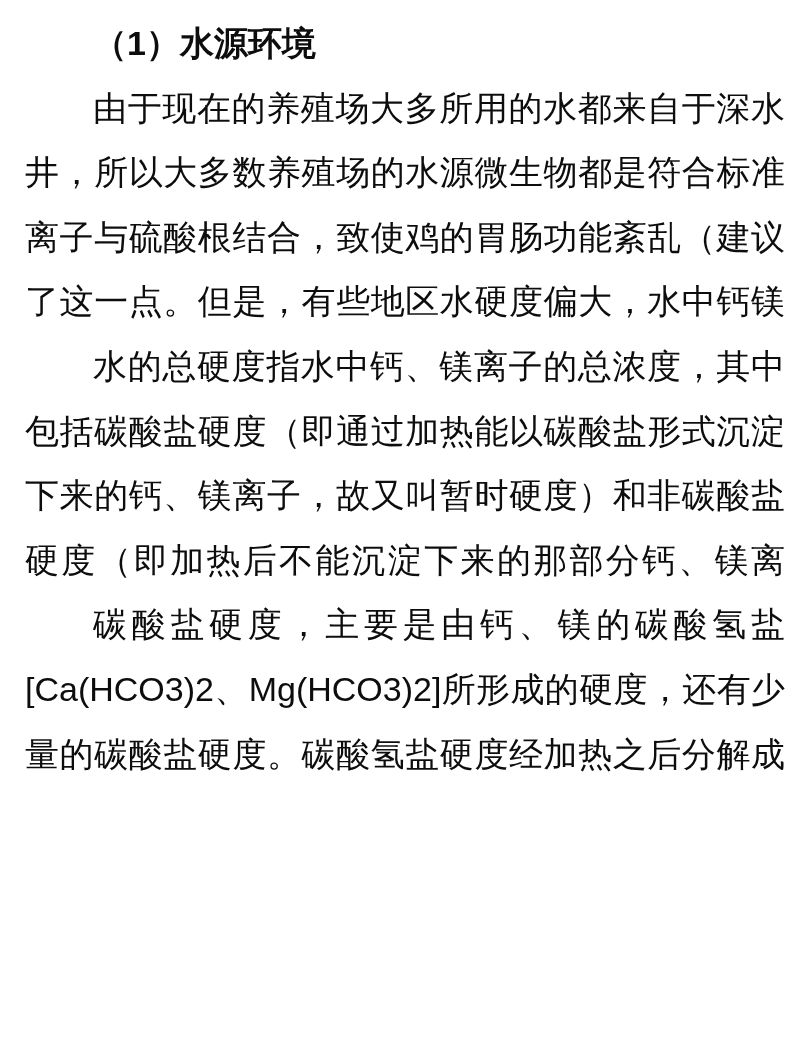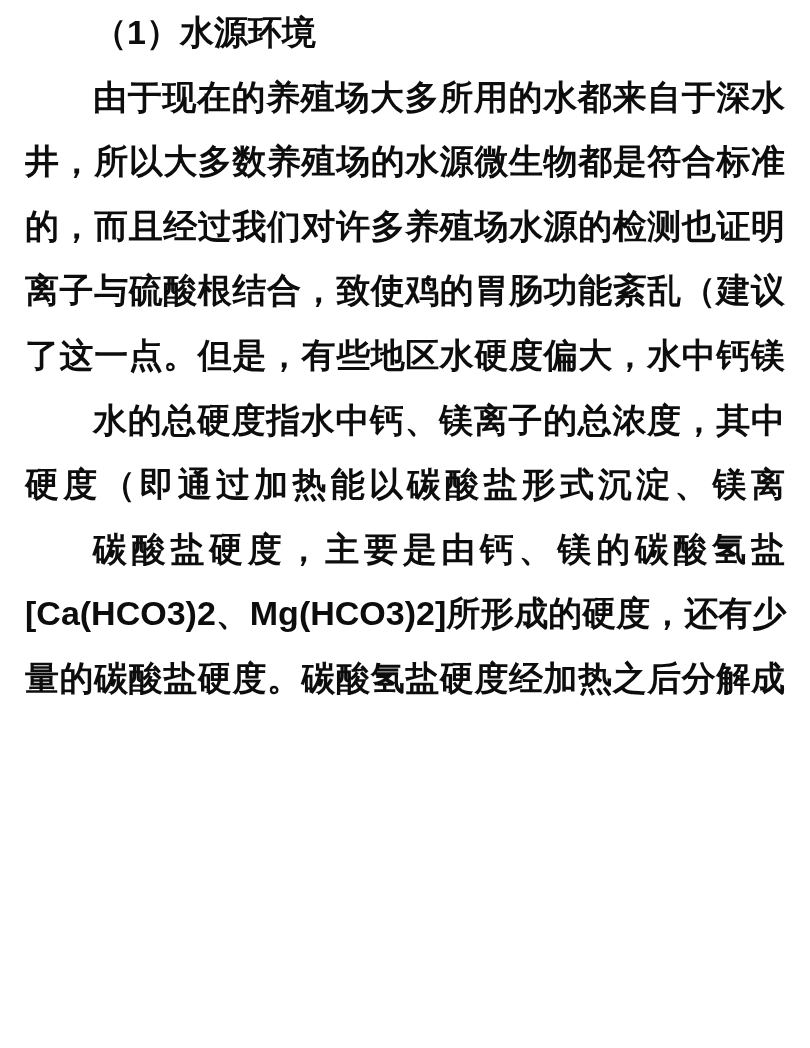--- a/index.html
+++ b/index.html
@@ -9,33 +9,32 @@
   }
   body {
     width: 810px;
     height: 1048px;
     overflow: hidden;
     font-family: "Liberation Sans", "DejaVu Sans", sans-serif;
     color: #0d0d0d;
   }
   .page {
     position: absolute;
-    top: 0;
+    top: 11px;
     left: 25px;
     width: 760px;
   }
   .line {
     font-size: 34px;
     line-height: 64.6px;
     height: 64.6px;
     white-space: nowrap;
     text-align: justify;
     text-align-last: justify;
     letter-spacing: 0;
-    font-weight: bold;
   }
   .line.indent {
     text-indent: 2em;
   }
   .line.p-last {
     text-align-last: left;
     white-space: normal;
   }
   .heading {
     font-weight: 700;
@@ -49,24 +48,25 @@
 </style>
 </head>
 <body>
 
 <main class="page">
 
   <h1 class="heading">（1）水源环境</h1>
 
   <div class="line indent">由于现在的养殖场大多所用的水都来自于深水</div>
   <div class="line">井，所以大多数养殖场的水源微生物都是符合标准</div>
-  <div class="line">的，而且经过我们对许多养殖场水源的检测也证明</div>
   <div class="line">离子与硫酸根结合，致使鸡的胃肠功能紊乱（建议</div>
   <div class="line">了这一点。但是，有些地区水硬度偏大，水中钙镁</div>
 
   <div class="line indent">水的总硬度指水中钙、镁离子的总浓度，其中</div>
-  <div class="line">硬度（即通过加热能以碳酸盐形式沉淀、镁离</div>
+  <div class="line">包括碳酸盐硬度（即通过加热能以碳酸盐形式沉淀</div>
+  <div class="line">下来的钙、镁离子，故又叫暂时硬度）和非碳酸盐</div>
+  <div class="line">硬度（即加热后不能沉淀下来的那部分钙、镁离</div>
 
   <div class="line indent">碳酸盐硬度，主要是由钙、镁的碳酸氢盐</div>
   <div class="line">[Ca(HCO3)2、Mg(HCO3)2]所形成的硬度，还有少</div>
   <div class="line">量的碳酸盐硬度。碳酸氢盐硬度经加热之后分解成</div>
 
 </main>
 
 </body></html>

